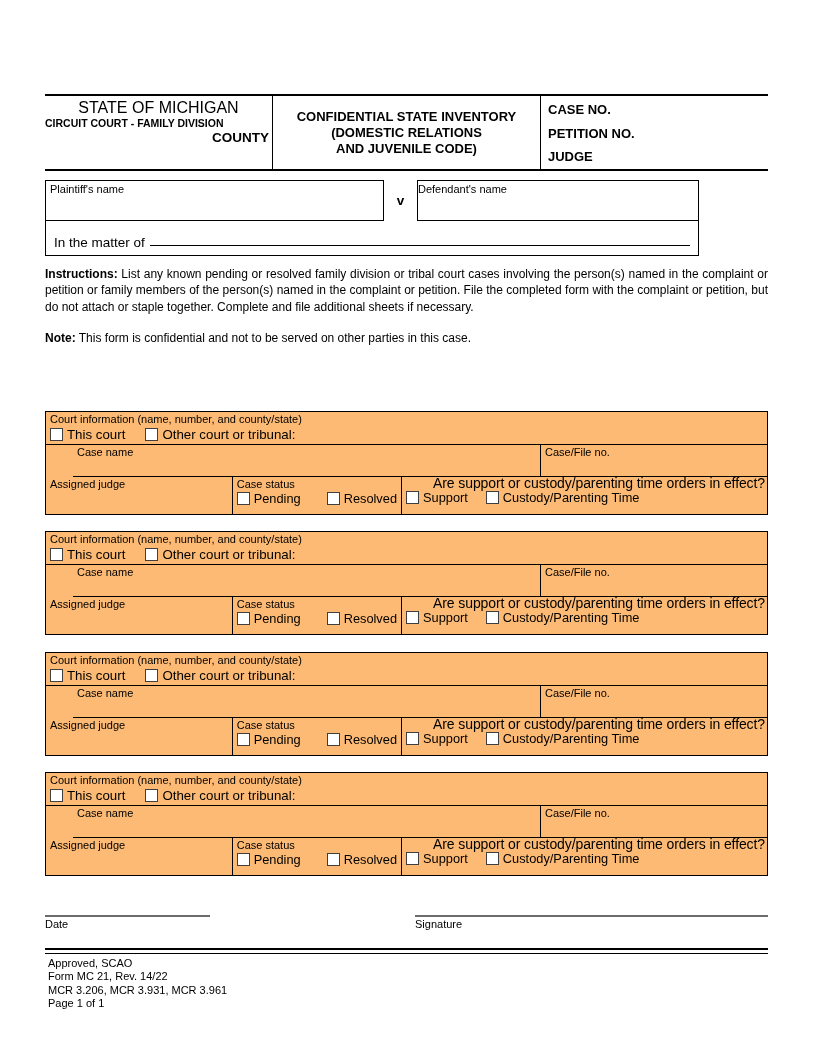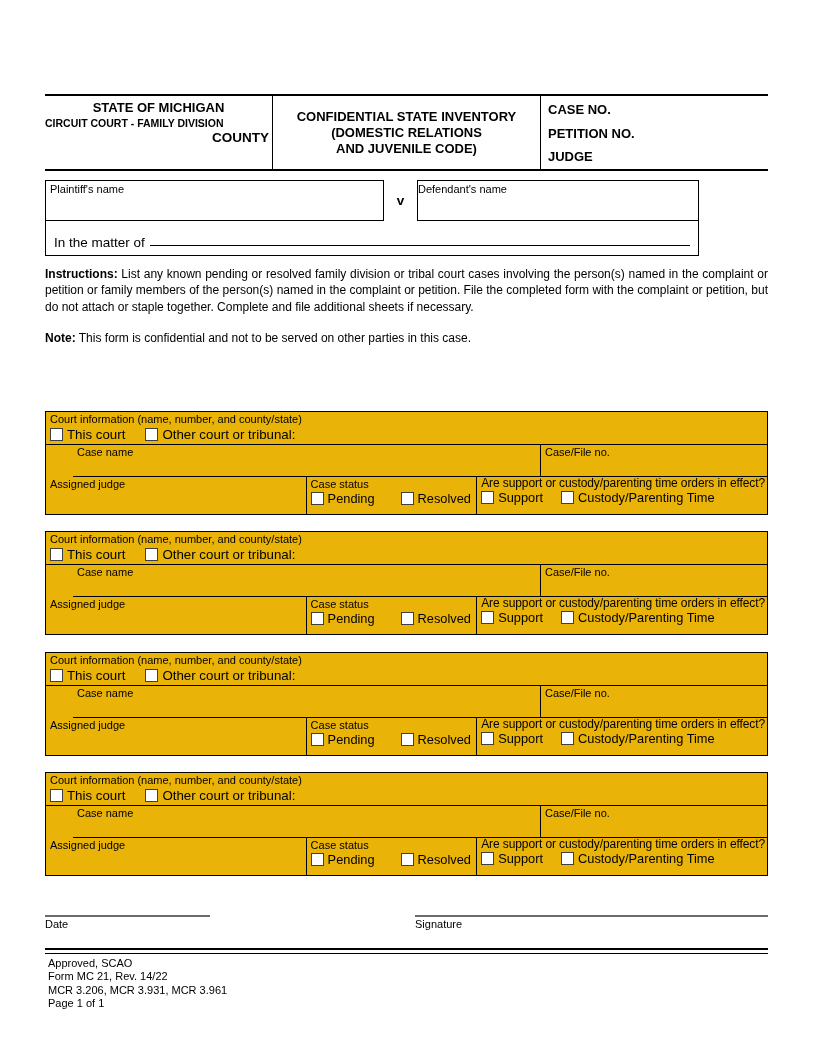--- a/index.html
+++ b/index.html
@@ -11,21 +11,21 @@
     color:#000;
     overflow:hidden;
   }
   
   .header{
     position:absolute;top:94px;left:45px;width:723px;height:73px;
     border-top:2px solid #000;border-bottom:2px solid #000;
     display:flex;
   }
   .h-left{width:227px;padding-top:4px;box-sizing:border-box;}
-  .h-left .l1{font-weight:bold;font-size:13px;text-align:center;line-height:16px;}
+  .h-left .l1{font-weight:normal;font-size:16px;text-align:center;line-height:16px;}
   .h-left .l2{font-weight:bold;font-size:10.5px;text-align:left;padding-right:3px;line-height:14px;}
   .h-left .l3{font-weight:bold;font-size:13.5px;text-align:right;padding-right:3px;line-height:16px;}
   .h-center{
     width:269px;border-left:1.5px solid #000;border-right:1.5px solid #000;
     display:flex;flex-direction:column;justify-content:center;text-align:center;
     font-weight:bold;font-size:13px;line-height:16px;box-sizing:border-box;
   }
   .h-right{
     flex:1;display:flex;flex-direction:column;justify-content:space-between;
     padding:6px 0 5px 7px;font-weight:bold;font-size:13px;box-sizing:border-box;
@@ -43,37 +43,37 @@
   .small-label{font-size:11px;line-height:12.5px;}
   .matter-row{display:flex;align-items:flex-end;height:33px;padding:0 8px;}
   .matter-row .m-label{font-size:13.5px;margin-bottom:4px;white-space:nowrap;}
   .matter-line{flex:1;border-bottom:1.5px solid #000;margin-left:5px;margin-bottom:8px;}
   
   .instructions{position:absolute;top:266px;left:45px;width:723px;font-size:12px;line-height:16.4px;}
   .instructions p{margin:0;text-align:justify;}
   .instructions p + p{margin-top:16px;}
   .instructions p.note{margin-top:15px;text-align:left;}
   
-  .case-section{position:absolute;left:45px;width:723px;border:1px solid #000;box-sizing:border-box;background:#eab308;}
+  .case-section{position:absolute;left:45px;width:723px;border:1px solid #000;box-sizing:border-box;background:#fdba74;}
   .cb-row1{border-bottom:1px solid #000;padding:1px 4px 2px 4px;}
   .chk-row{display:flex;align-items:center;margin-top:1px;}
   .checkbox{width:11px;height:11px;border:1.5px solid #3f3f3f;background:#fff;display:inline-block;flex:none;}
   .chk-label{font-size:13.3px;margin-left:4px;white-space:nowrap;}
   .gap1{margin-left:20px;}
   .gap2{margin-left:26px;}
   .gap3{margin-left:18px;}
   .cb-row2{display:flex;height:31px;border-bottom:1px solid #000;margin-left:27px;}
   .cell{box-sizing:border-box;padding:1px 4px;}
   .case-name-cell{width:468px;border-right:1px solid #000;}
   .case-file-cell{flex:1;}
   .cb-row3{display:flex;height:37px;}
   .judge-cell{width:283px;border-right:1px solid #000;}
   .status-cell{width:185px;border-right:1px solid #000;}
   .orders-cell{flex:1;padding-right:2px;}
-  .orders-q{font-size:12px;line-height:11px;white-space:nowrap;letter-spacing:-0.1px;}
+  .orders-q{font-size:14px;line-height:11px;white-space:nowrap;letter-spacing:-0.1px;margin-left:27px;}
   .status-cell .chk-label,.orders-cell .chk-label{font-size:12.8px;}
   
   .sig-field{position:absolute;top:915px;}
   .sig-field .line{border-top:2px solid #6b6b6b;}
   .sig-field .lbl{font-size:11px;margin-top:1px;}
   #date-field{left:45px;width:165px;}
   #signature-field{left:415px;width:353px;}
   
   .double-rule{position:absolute;top:948px;left:45px;width:723px;height:3px;border-top:2px solid #000;border-bottom:1px solid #000;box-sizing:content-box;}
   .footer{position:absolute;top:957px;left:48px;font-size:11px;line-height:13.4px;}

